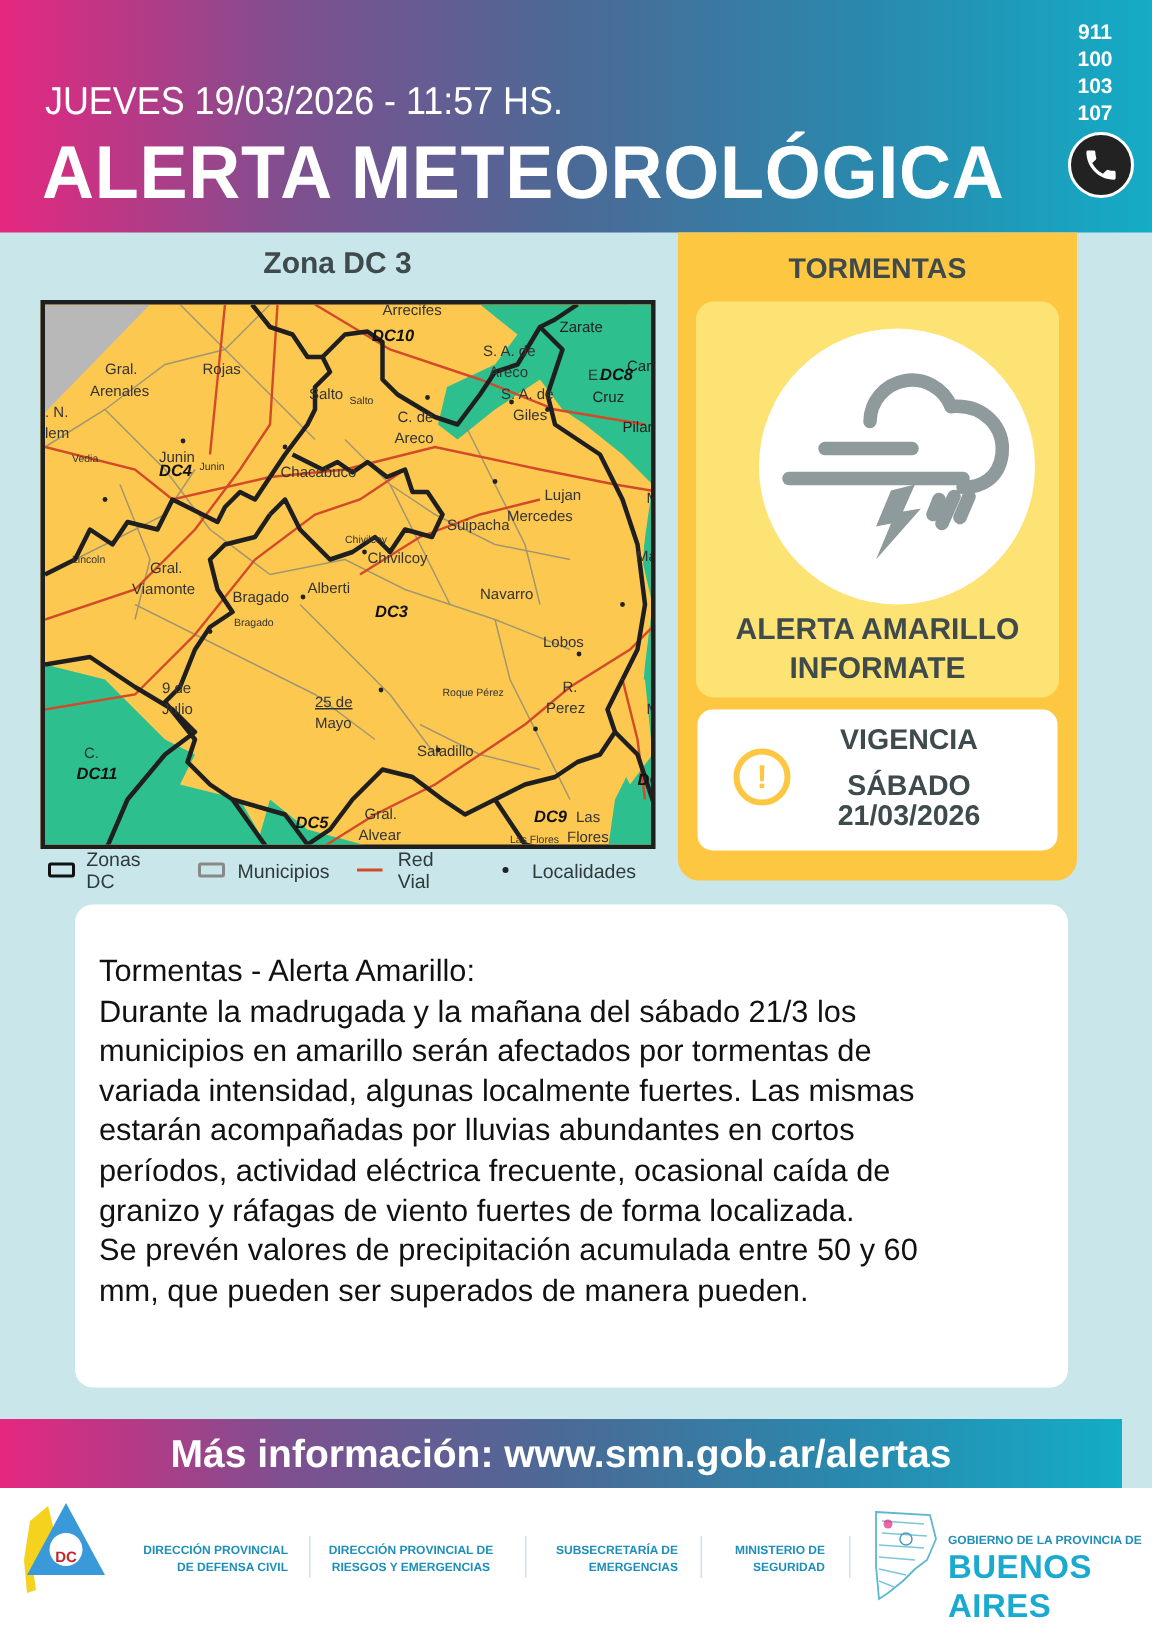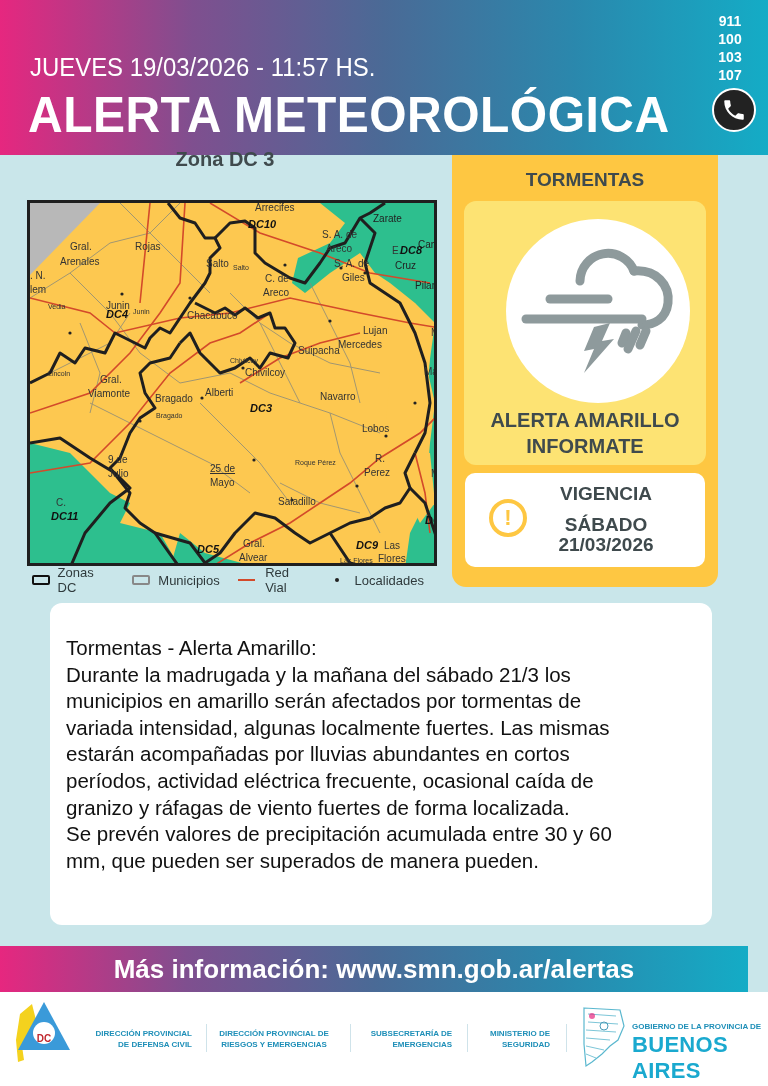--- a/index.html
+++ b/index.html
@@ -10,21 +10,21 @@
     background: linear-gradient(90deg, #e6277f 0%, #7f4f8f 25%, #4a6a96 50%, #2a88ad 75%, #14acc6 100%); }
   .header .date { position: absolute; left: 30px; top: 52px; color: #fff; font-family: "Liberation Sans", sans-serif;
     font-size: 26px; letter-spacing: 0px; transform: scaleX(0.92); transform-origin: left; }
   .header .title { position: absolute; left: 28px; top: 86px; color: #fff; font-family: "Liberation Sans", sans-serif;
     font-size: 50px; font-weight: bold; letter-spacing: 0.5px; transform: scaleX(0.96); transform-origin: left; white-space: nowrap; }
   .phones { position: absolute; right: 20px; top: 12px; width: 36px; text-align: center; color: #fff;
     font-family: "Liberation Sans", sans-serif; font-weight: bold; font-size: 14px; line-height: 18px; }
   .phone-icon { position: absolute; right: 12px; top: 88px; width: 44px; height: 44px; border-radius: 50%;
     background: #222; border: 2px solid #fff; display: flex; align-items: center; justify-content: center; }
 
-  .map-title { position: absolute; left: 140px; top: 148px; width: 170px; text-align: center;
+  .map-title { position: absolute; left: 140px; top: 165px; width: 170px; text-align: center;
     font-family: "Liberation Sans", sans-serif; font-weight: bold; font-size: 20px; color: #3f4a4d; }
   .map { position: absolute; left: 27px; top: 200px; width: 410px; height: 366px; border: 3px solid #1f1f1f; overflow: hidden; background: #fdc850; }
   .map svg { position: absolute; left: 0; top: 0; }
   .map .lbl { position: absolute; font-family: "Liberation Sans", sans-serif; font-size: 10px; color: #333; white-space: nowrap; line-height: 11px; text-align: center; }
   .map .lbl.small { font-size: 7px; }
   .map .lbl.dc { font-weight: bold; font-size: 11px; color: #111; font-style: italic; }
 
   .legend { position: absolute; left: 32px; top: 571px; width: 410px; height: 18px; display: flex; 
     font-family: "Liberation Sans", sans-serif; font-size: 13px; color: #2f3a3c; }
   .legend .item { display: flex; align-items: center; margin-right: 18px; }
@@ -274,21 +274,21 @@
 
 <div class="desc">
   <div class="txt">
     <div>Tormentas - Alerta Amarillo:</div>
     <div>Durante la madrugada y la mañana del sábado 21/3 los</div>
     <div>municipios en amarillo serán afectados por tormentas de</div>
     <div>variada intensidad, algunas localmente fuertes. Las mismas</div>
     <div>estarán acompañadas por lluvias abundantes en cortos</div>
     <div>períodos, actividad eléctrica frecuente, ocasional caída de</div>
     <div>granizo y ráfagas de viento fuertes de forma localizada.</div>
-    <div>Se prevén valores de precipitación acumulada entre 30 y 60</div>
+    <div>Se prevén valores de precipitación acumulada entre 50 y 60</div>
     <div>mm, que pueden ser superados de manera pueden.</div>
   </div>
 </div>
 
 <div class="more">Más información: www.smn.gob.ar/alertas</div>
 
 <div class="footer">
   <div style="position:absolute;left:14px;top:8px;width:60px;height:64px;">
     <svg width="60" height="64" viewBox="0 0 60 64">
       <polygon points="6,14 18,4 22,20 8,46 10,60 4,62 2,40" fill="#f4d21e"></polygon>

